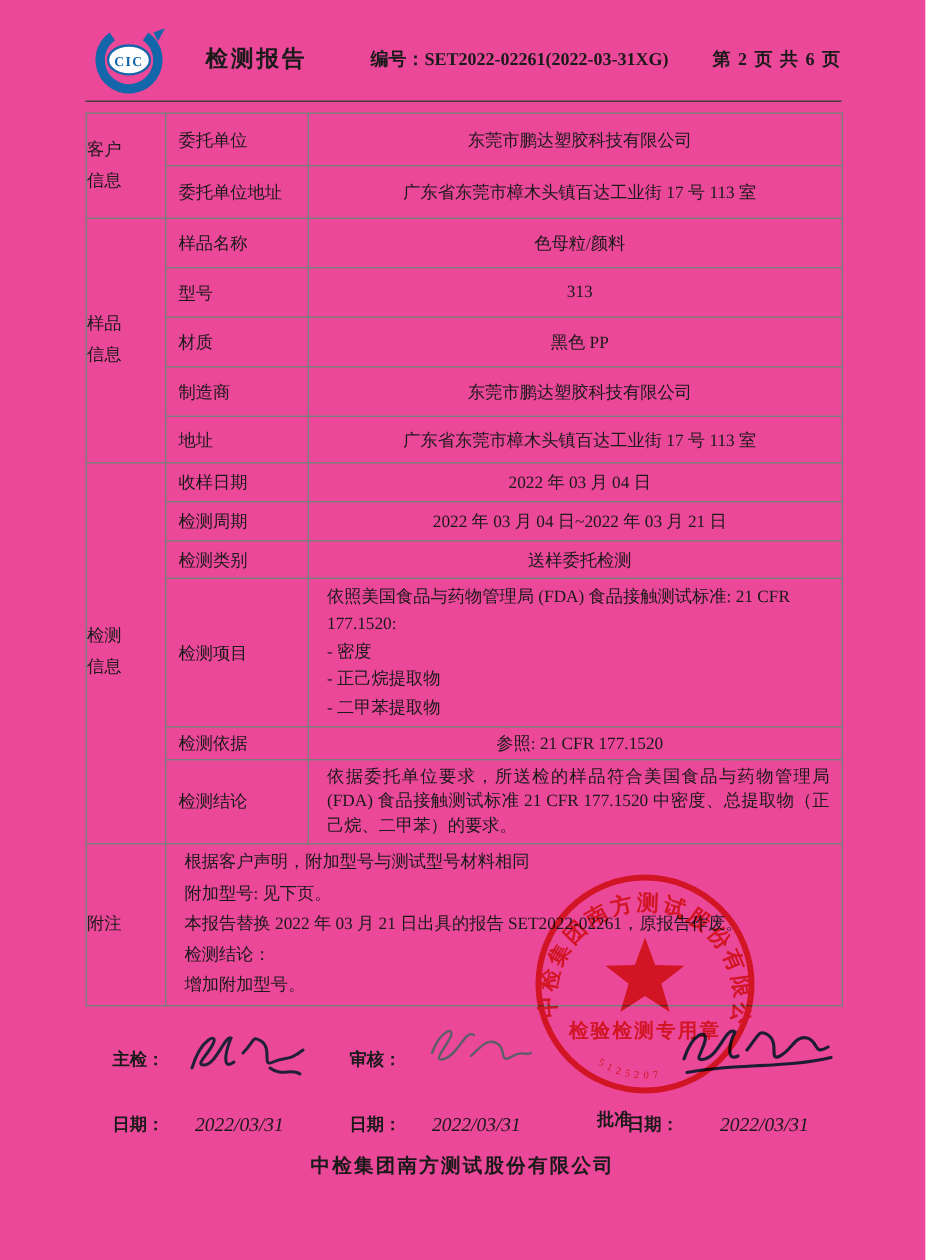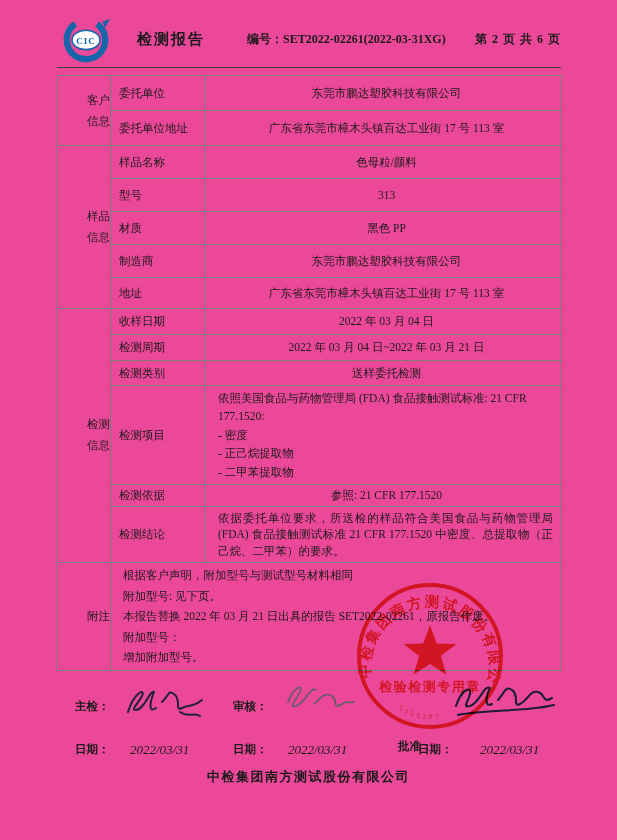--- a/index.html
+++ b/index.html
@@ -10,21 +10,21 @@
   
   .header{position:absolute;left:57px;top:12px;width:504px;height:54px;display:flex;align-items:center;}
   .logo{width:58px;height:52px;flex:0 0 auto;}
   .hdr-title{font-size:15px;font-weight:bold;margin-left:22px;letter-spacing:2px;}
   .hdr-no{font-size:12px;font-weight:bold;margin-left:42px;white-space:nowrap;}
   .hdr-page{font-size:12px;font-weight:bold;margin-left:auto;white-space:nowrap;letter-spacing:1px;}
   .header-rule{position:absolute;left:57px;top:67px;width:504px;border-top:1.5px solid #3f3f3f;}
   
   table.rpt{position:absolute;left:57px;top:75px;width:504px;border-collapse:collapse;table-layout:fixed;font-size:11.5px;}
   table.rpt td{border:1px solid #7c7c7c;overflow:hidden;}
-  td.group{text-align:right;vertical-align:middle;line-height:21px;padding:0;}
+  td.group{text-align:left;vertical-align:middle;line-height:21px;padding:0;}
   td.lbl{padding:0 0 0 8px;vertical-align:middle;}
   td.val{padding:0 6px 0 12px;vertical-align:middle;text-align:center;}
   td.val-multi{padding:3px 8px 3px 12px;vertical-align:top;line-height:18.4px;}
   td.val-para{padding:3px 8px 3px 12px;vertical-align:middle;line-height:16.3px;text-align:justify;}
   td.notes-cell{padding:2px 8px 2px 12px;vertical-align:middle;line-height:20.6px;}
   tr.h35{height:35px;} tr.h33{height:33px;} tr.h31{height:31px;}
   tr.h26{height:26px;} tr.h25{height:25px;} tr.h93{height:93px;}
   tr.h22{height:22px;} tr.h48{height:48px;} tr.h104{height:104px;}
   
   .sig-label,.date-label{position:absolute;font-size:11.5px;font-weight:bold;white-space:nowrap;}
@@ -139,21 +139,21 @@
       <td class="lbl">检测结论</td>
       <td class="val-para">依据委托单位要求，所送检的样品符合美国食品与药物管理局 (FDA) 食品接触测试标准 21 CFR 177.1520 中密度、总提取物（正己烷、二甲苯）的要求。</td>
     </tr>
 
     <tr class="h104">
       <td class="group">附注</td>
       <td class="notes-cell" colspan="2">
         <div>根据客户声明，附加型号与测试型号材料相同</div>
         <div>附加型号: 见下页。</div>
         <div>本报告替换 2022 年 03 月 21 日出具的报告 SET2022-02261，原报告作废。</div>
-        <div>附加型号：</div>
+        <div>检测结论：</div>
         <div>增加附加型号。</div>
       </td>
     </tr>
   </tbody>
     </table>
 
   <span class="sig-label" style="left:75px;top:699px">主检：</span>
   <svg class="sig-svg" style="left:118px;top:682px" width="92" height="42" viewBox="0 0 92 42">
     <g fill="none" stroke="#20203a" stroke-width="2" stroke-linecap="round">
       <path d="M10 30 C16 10 28 6 24 14 C20 22 12 28 18 28 C26 28 32 8 36 10 C32 20 30 32 38 26"></path>

